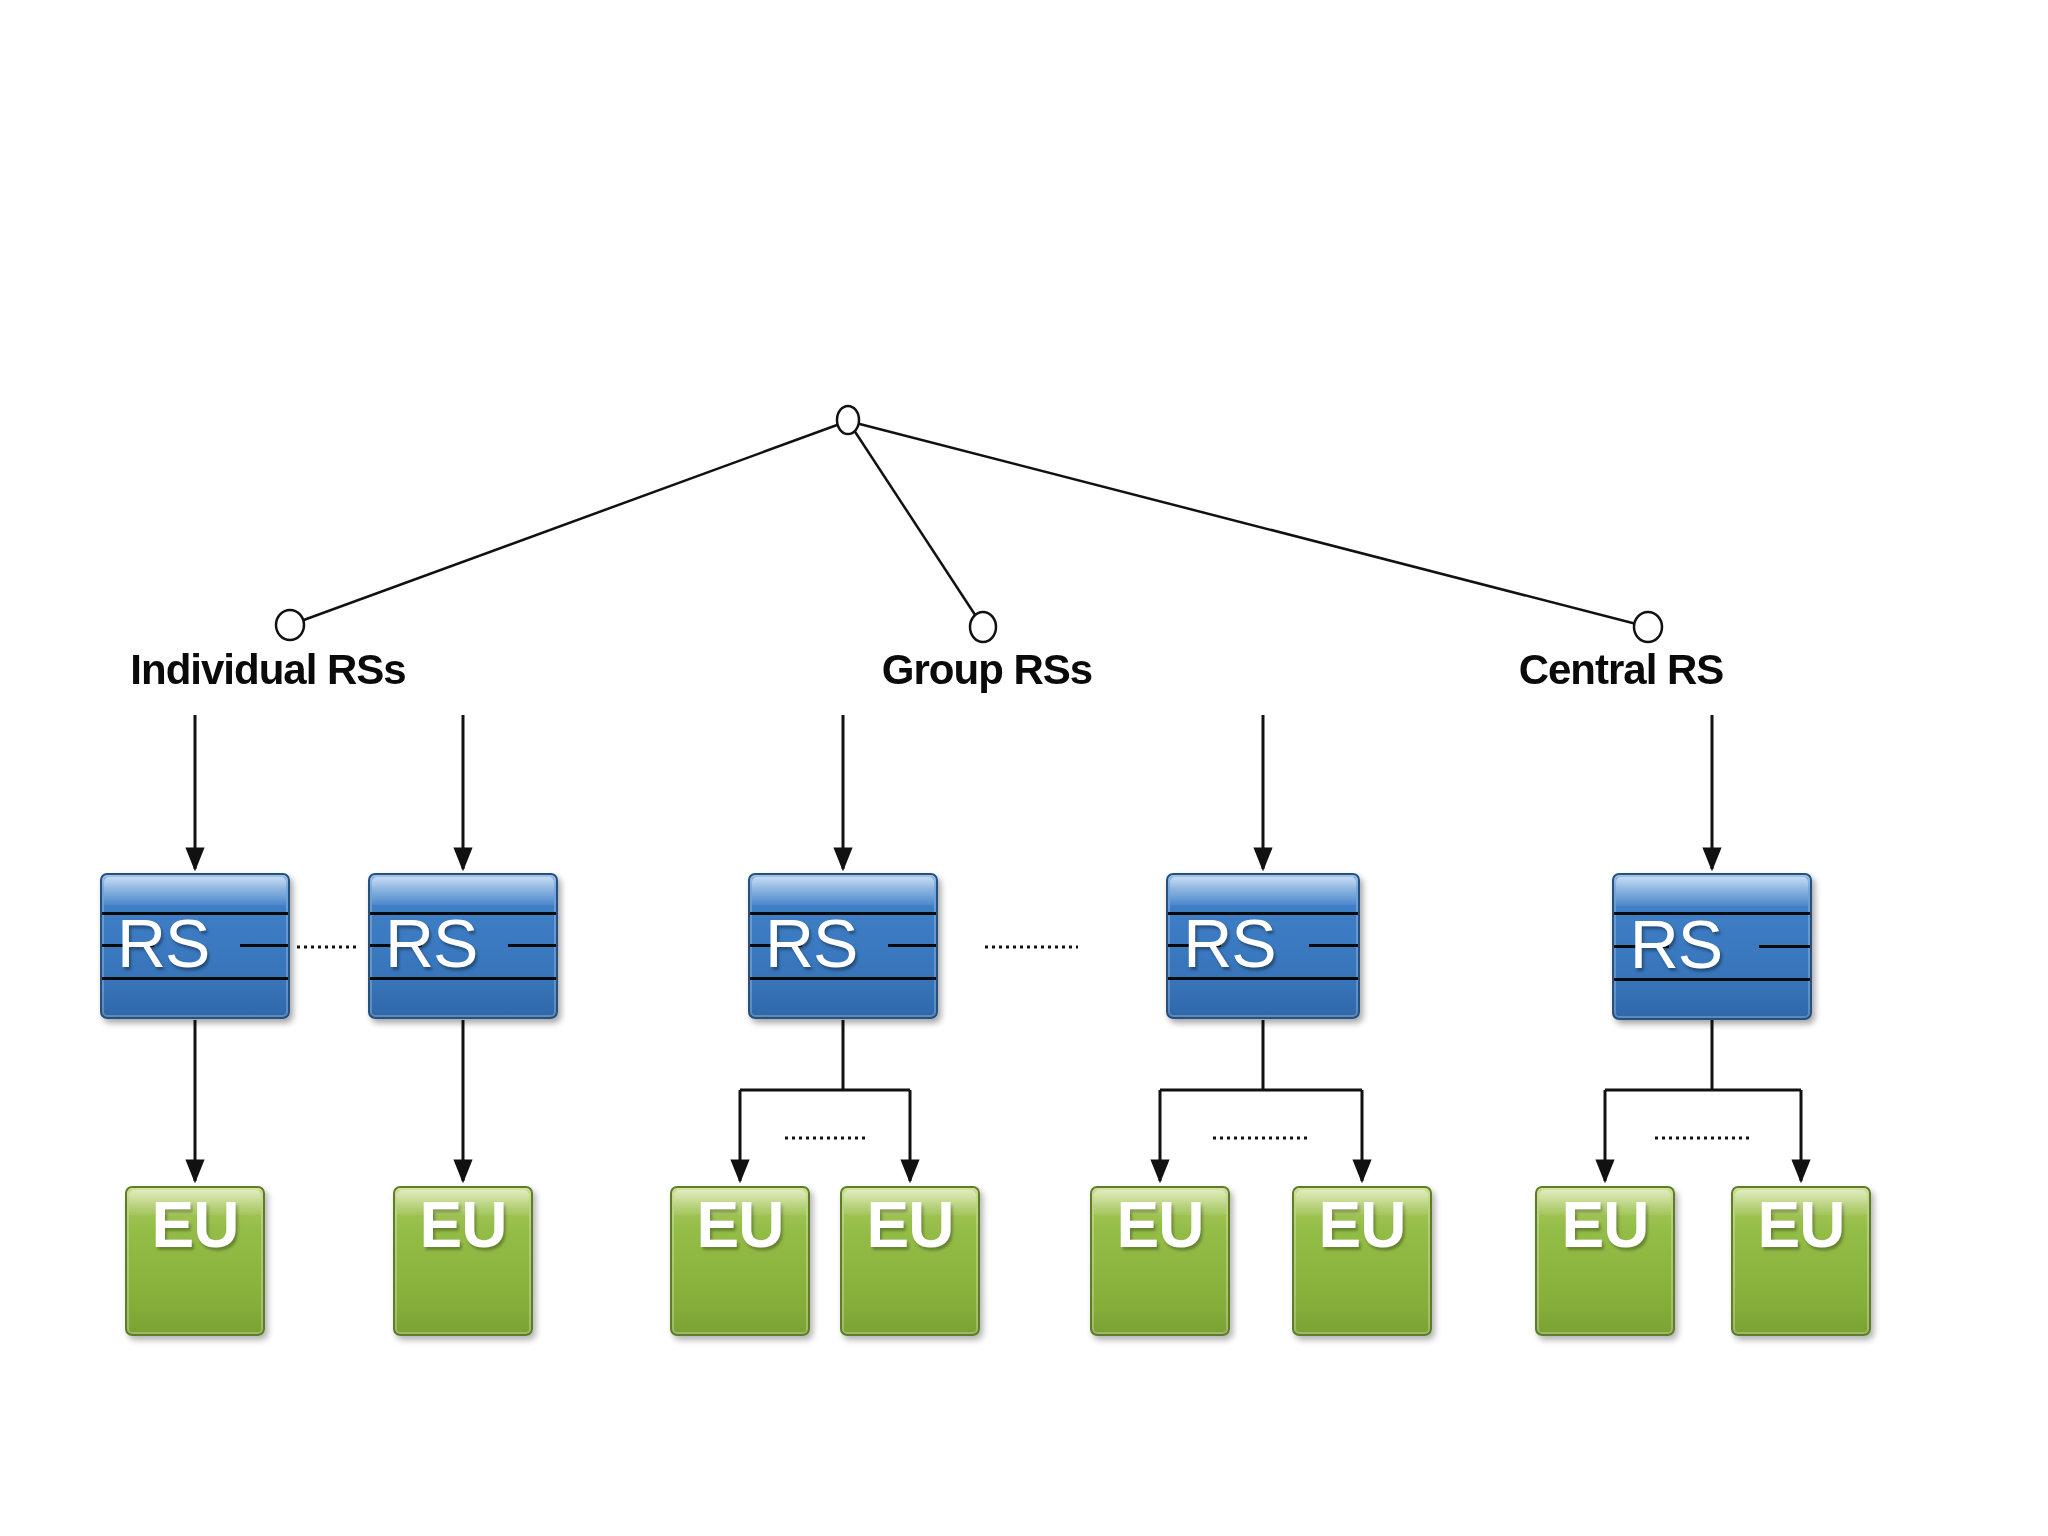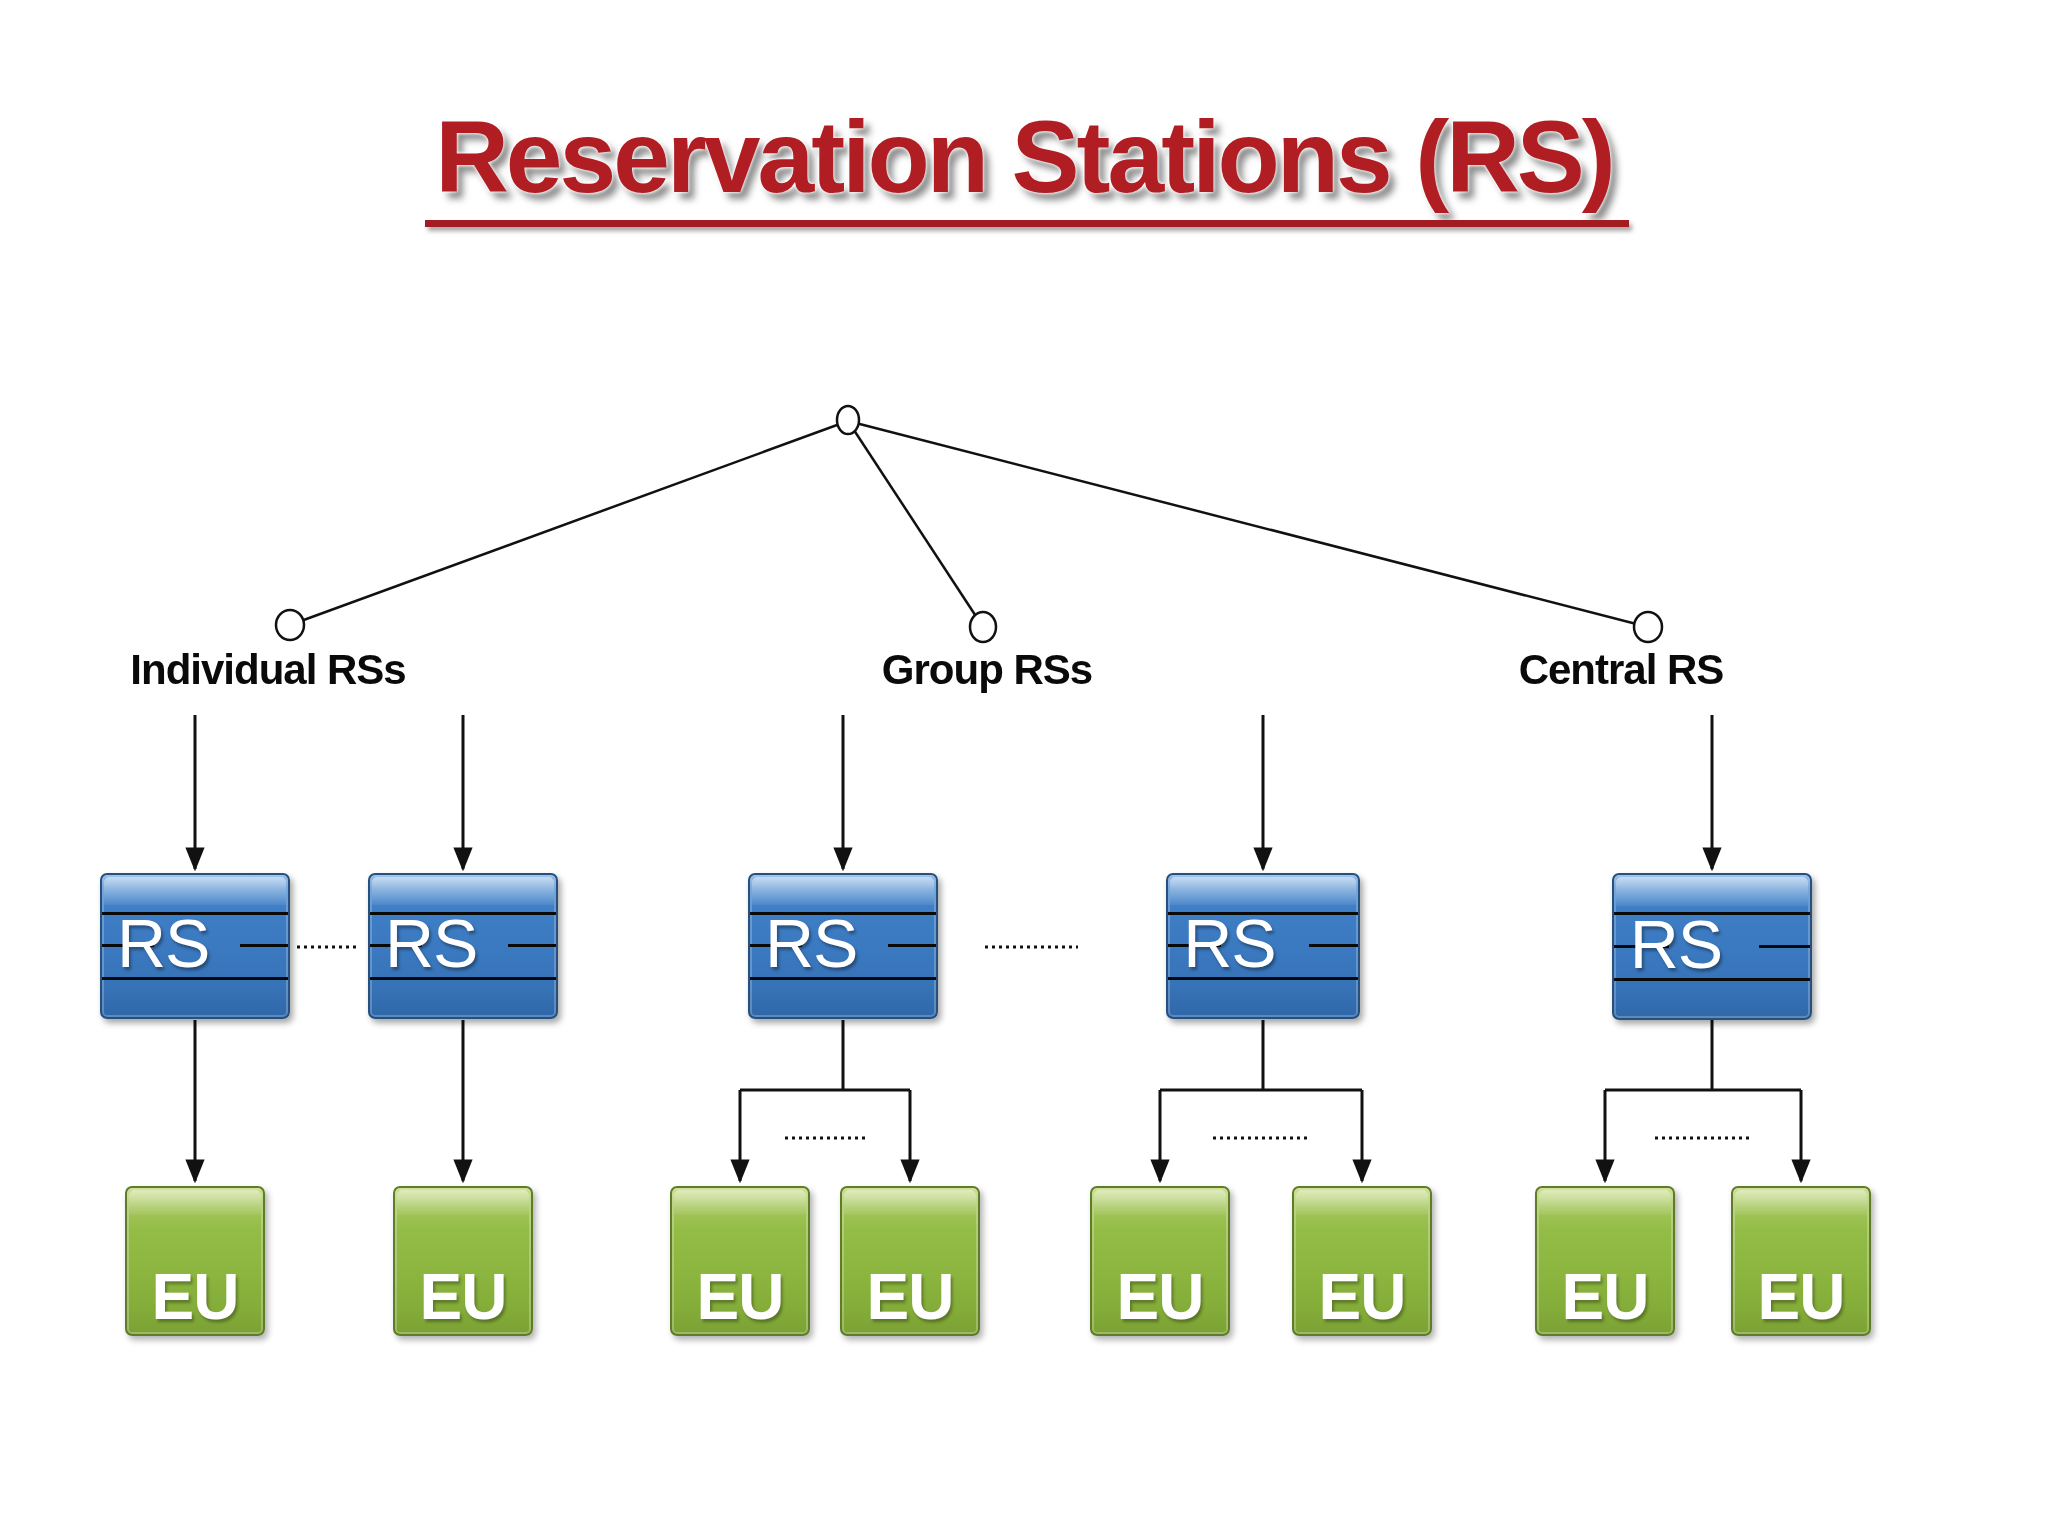--- a/index.html
+++ b/index.html
@@ -46,41 +46,38 @@
   .rs-text{
     position:absolute;left:8%;top:50%;transform:translateY(-54%);
     font-size:68px;font-weight:normal;color:#ffffff;letter-spacing:-1px;
     text-shadow:2px 3px 3px rgba(0,0,0,0.35);
   }
   
   .eu-box{
     position:absolute;width:140px;height:150px;border-radius:7px;border:2px solid #5f7d28;box-sizing:border-box;
     background:linear-gradient(180deg,#c3d97e 0%,#a5c65a 12%,#94bd48 28%,#8cb53f 60%,#83ab38 85%,#7aa133 100%);
     box-shadow:3px 4px 6px rgba(0,0,0,0.3),inset 0 0 0 2px rgba(255,255,255,0.25);
-    display:flex;align-items:flex-end;justify-content:center;
+    display:flex;align-items:flex-start;justify-content:center;
   }
   .eu-box::before{
     content:"";position:absolute;left:2px;right:2px;top:2px;height:17%;
     border-radius:5px 5px 0 0;
     background:linear-gradient(180deg,rgba(255,255,255,0.5),rgba(255,255,255,0.05));
     pointer-events:none;
   }
   .eu-text{
     font-size:64px;font-weight:bold;color:#ffffff;letter-spacing:-1px;
     text-shadow:2px 3px 3px rgba(0,0,0,0.3);
   }
 </style>
 </head>
 <body>
 
 <div class="stage">
 
-  <div class="title-wrap">
-    <span class="title-text">Reservation Stations (RS)</span>
-  </div>
 
   <svg class="connectors" viewBox="0 0 2048 1536">
     <defs>
       <marker id="ah" viewBox="0 0 10 8" refX="9" refY="4" markerWidth="8" markerHeight="6.4" orient="auto">
         <path d="M0,0 L10,4 L0,8 z" fill="#111111"></path>
       </marker>
     </defs>
 
     <g stroke="#111111" stroke-width="2.5">
       <line x1="848" y1="421" x2="290" y2="625"></line>

